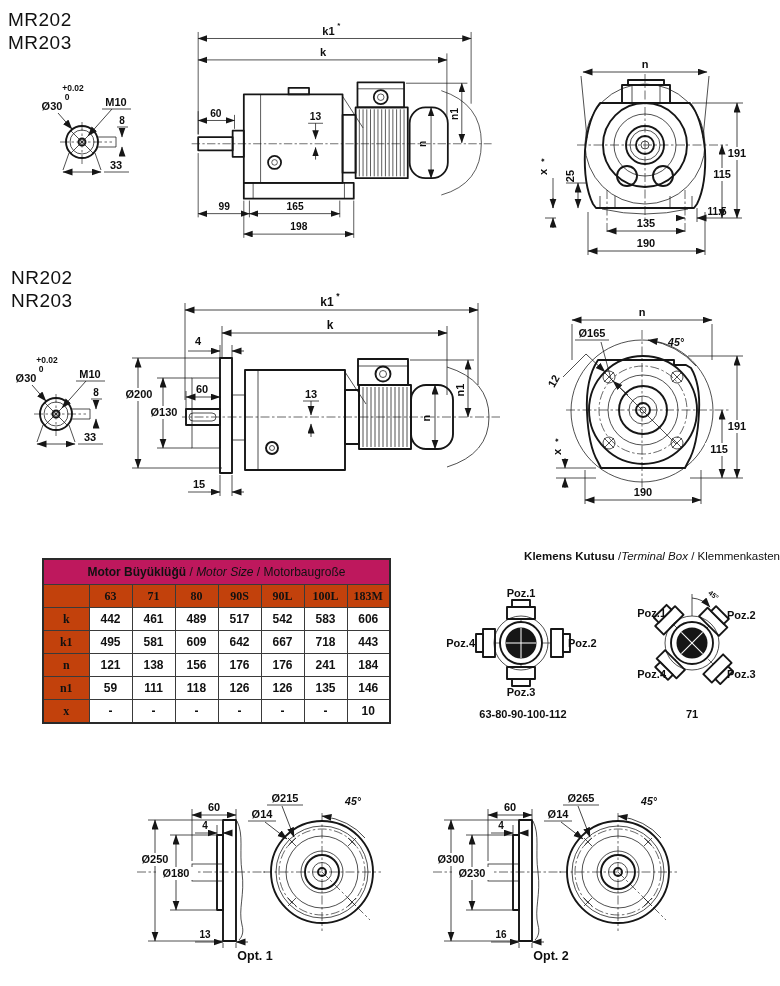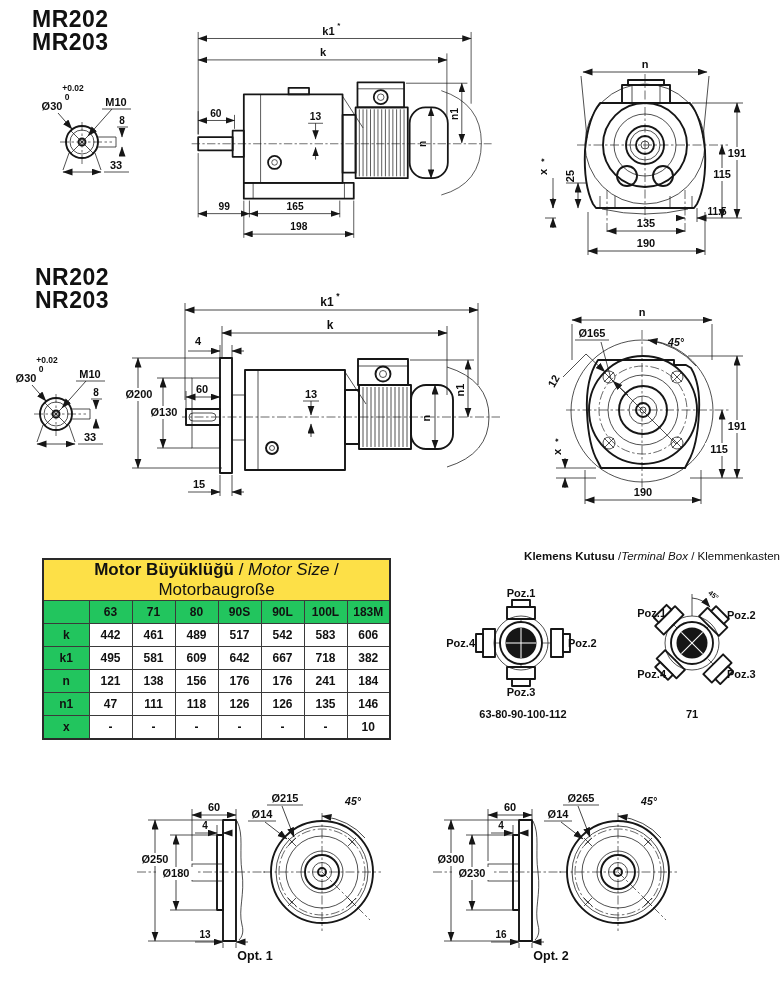--- a/index.html
+++ b/index.html
@@ -1,41 +1,41 @@
 <!DOCTYPE html>
 <html><head>
 <meta charset="utf-8">
 <style>
   html,body{margin:0;padding:0;background:#fff;}
   #canvas{position:relative;width:780px;height:986px;background:#fff;overflow:hidden;
           font-family:"Liberation Sans",sans-serif;color:#111;}
   #canvas svg{position:absolute;overflow:visible;}
-  .model-label{position:absolute;font-weight:bold;font-size:23px;line-height:23px;letter-spacing:.5px;margin-left:24px;}
+  .model-label{position:absolute;font-weight:normal;font-size:19px;line-height:23px;letter-spacing:.5px;}
   
   .thick{fill:none;stroke:#161616;stroke-width:1.9;stroke-linejoin:round;}
   .thickf{fill:#fff;stroke:#161616;stroke-width:1.9;stroke-linejoin:round;}
   .thin{fill:none;stroke:#161616;stroke-width:.75;}
   .dim{fill:none;stroke:#161616;stroke-width:.8;}
   .cl{fill:none;stroke:#161616;stroke-width:.65;stroke-dasharray:9 2.5 2.5 2.5;}
   .fillb{fill:#161616;stroke:none;}
   .wline{fill:none;stroke:#fff;stroke-width:1;}
   .wbox{fill:#fff;stroke:none;}
   text{font-family:"Liberation Sans",sans-serif;fill:#0e0e0e;}
   .t{font-size:11px;font-weight:bold;text-anchor:middle;}
   .t10{font-size:10px;font-weight:bold;text-anchor:middle;}
   .t9{font-size:8.5px;font-weight:bold;text-anchor:middle;}
   .ti{font-size:10.5px;font-weight:bold;font-style:italic;text-anchor:middle;}
   .cap{font-size:12.5px;font-weight:bold;text-anchor:middle;}
   .tiny{font-size:7px;font-weight:bold;text-anchor:middle;}
   
   .size-table{position:absolute;left:42px;top:558px;border-collapse:collapse;table-layout:fixed;
               font-size:12px;font-weight:bold;color:#111;border:2px solid #2a2a2a;}
   .size-table td{border:1px solid #3a3a3a;text-align:center;vertical-align:middle;height:22px;padding:0;}
-  .size-table td.title{height:24px;background:#fde047;font-weight:normal;font-size:17px;}
-  .size-table td.hd{background:#22c55e;}
+  .size-table td.title{height:24px;background:#be185d;font-weight:normal;font-size:12px;}
+  .size-table td.hd{background:#c2410c;font-family:Liberation Serif, serif;}
   .b{font-weight:bold;}
   .i{font-style:italic;}
   .heading{position:absolute;text-align:right;}
   #tb-title{left:450px;top:550px;width:330px;font-size:11.5px;}
   #flange-title{left:30px;top:758px;width:720px;font-size:13px;}
 </style>
 </head>
 <body>
 
 <div id="canvas">
@@ -391,35 +391,35 @@
     <td>606</td>
   </tr>
   <tr>
     <td class="hd">k1</td>
     <td>495</td>
     <td>581</td>
     <td>609</td>
     <td>642</td>
     <td>667</td>
     <td>718</td>
-    <td>382</td>
+    <td>443</td>
   </tr>
   <tr>
     <td class="hd">n</td>
     <td>121</td>
     <td>138</td>
     <td>156</td>
     <td>176</td>
     <td>176</td>
     <td>241</td>
     <td>184</td>
   </tr>
   <tr>
     <td class="hd">n1</td>
-    <td>47</td>
+    <td>59</td>
     <td>111</td>
     <td>118</td>
     <td>126</td>
     <td>126</td>
     <td>135</td>
     <td>146</td>
   </tr>
   <tr>
     <td class="hd">x</td>
     <td>-</td>

